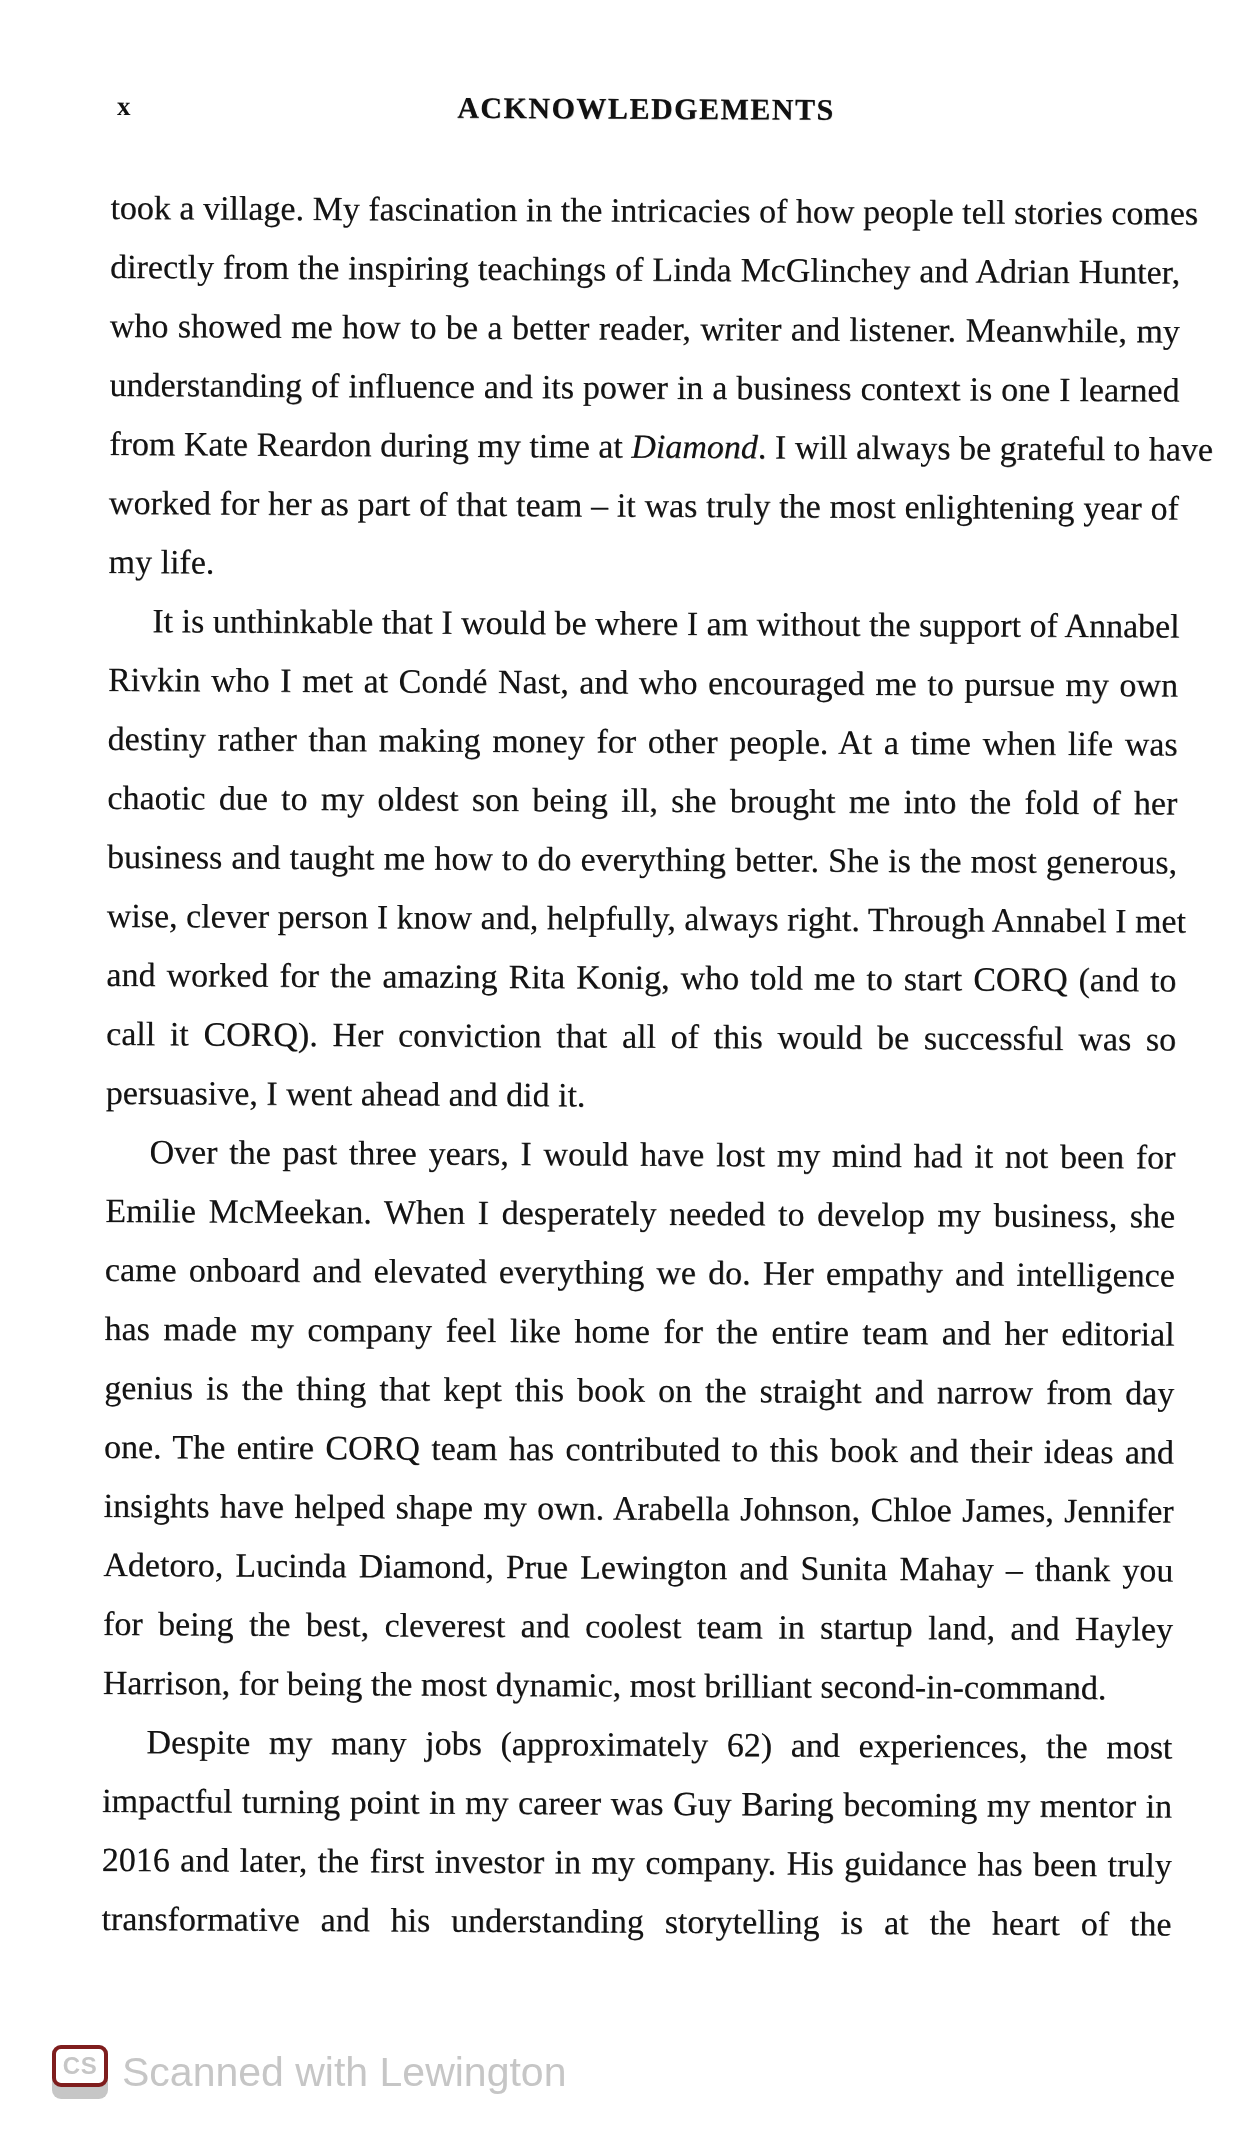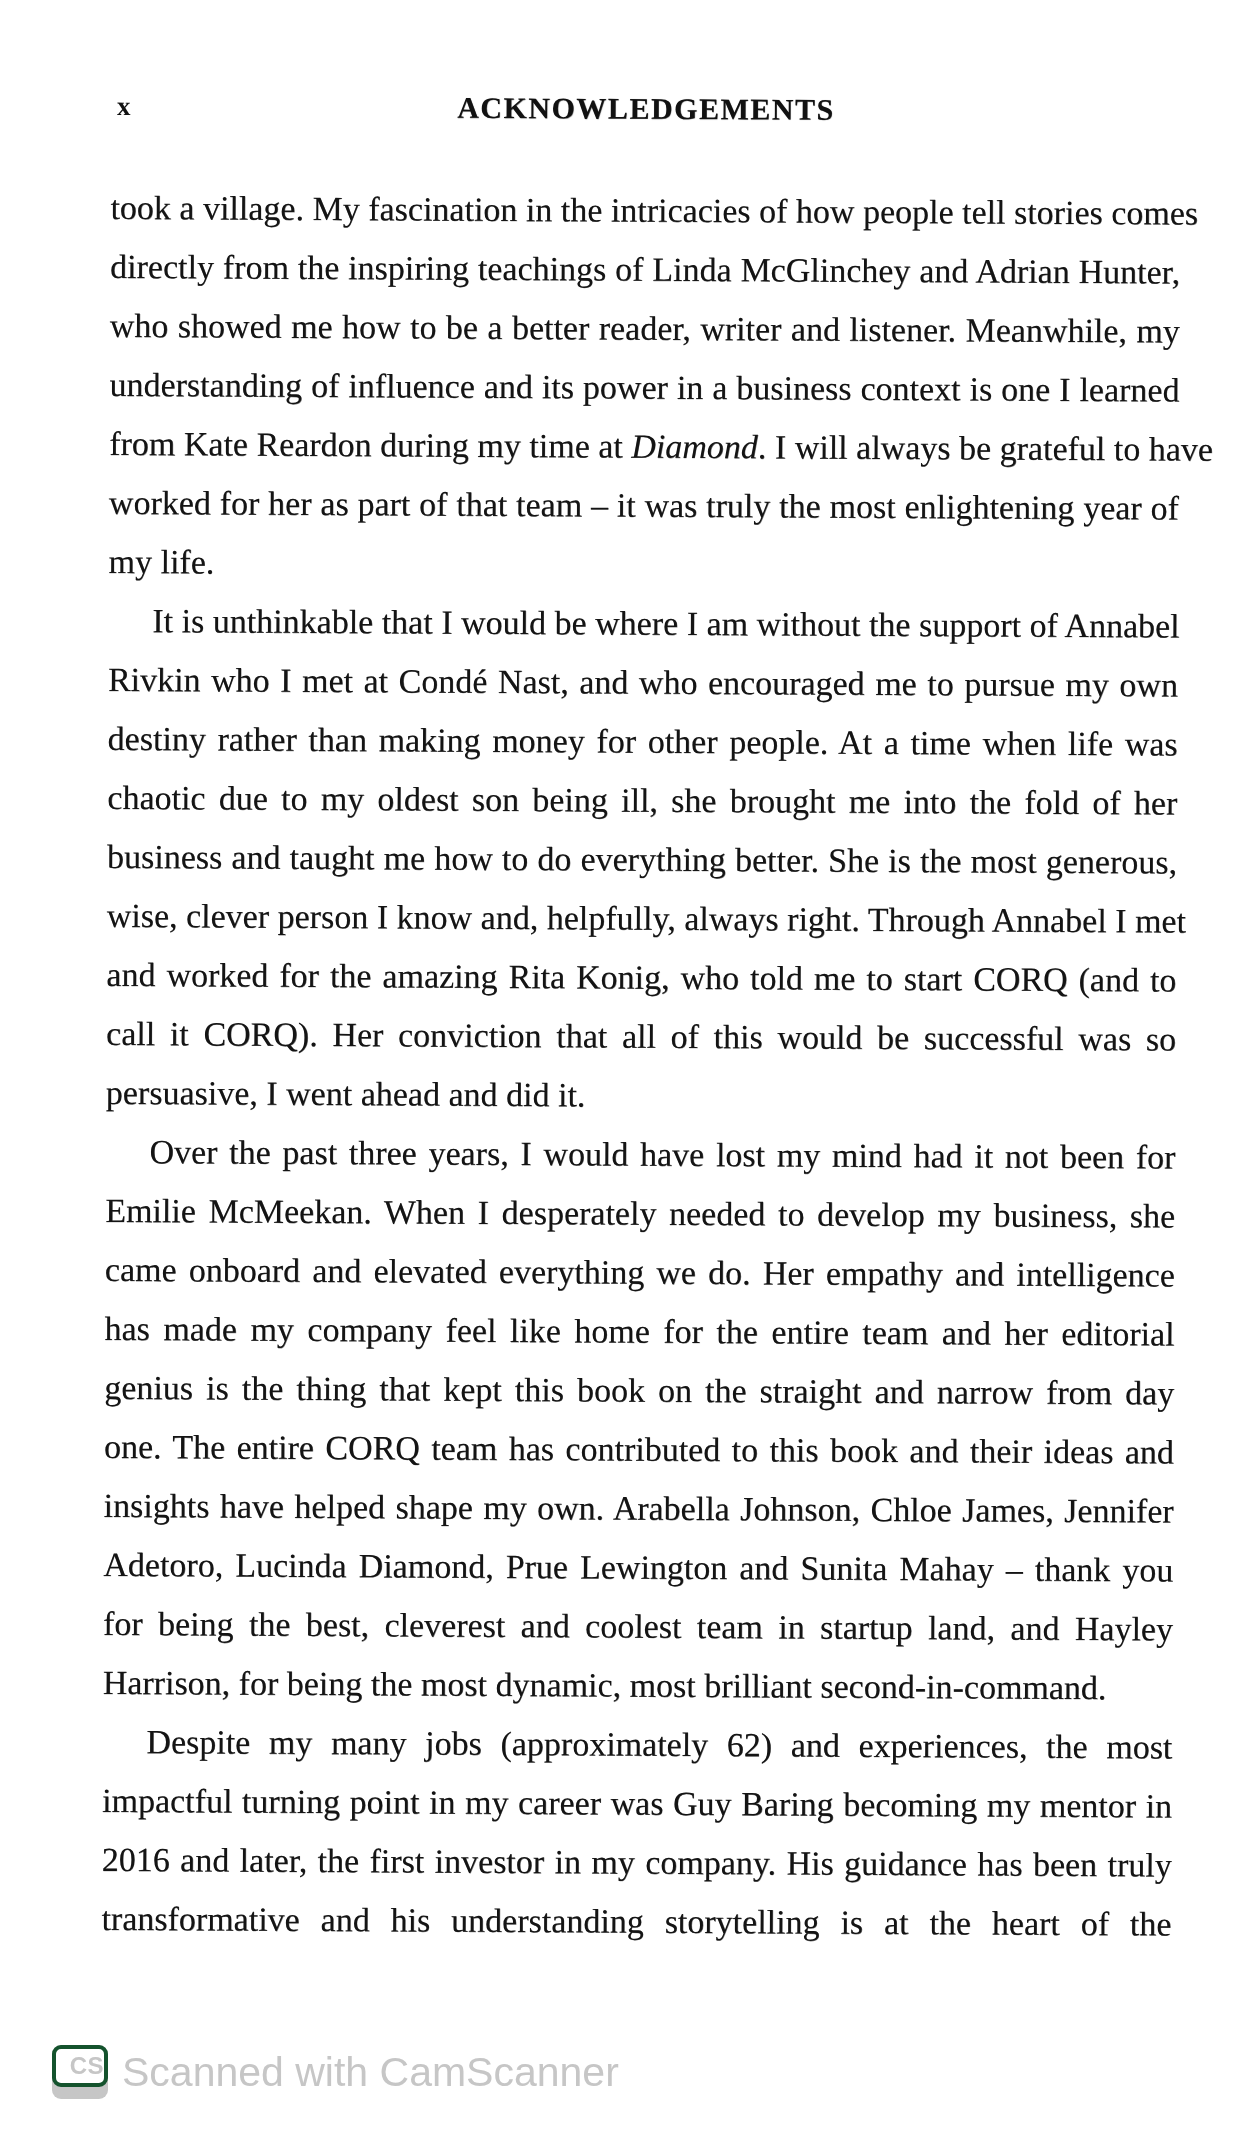--- a/index.html
+++ b/index.html
@@ -74,25 +74,25 @@
     background: #c6c6c6;
     flex: 0 0 auto;
   }
   .cs-logo-window {
     position: absolute;
     left: 0; top: 0;
     width: 56px;
     height: 42px;
     box-sizing: border-box;
     background: #ffffff;
-    border: 4px solid #14532d;
+    border: 4px solid #7f1d1d;
     border-radius: 9px;
     display: flex;
     align-items: center;
-    justify-content: flex-end;
+    justify-content: center;
   }
   .cs-logo-letters {
     font-family: "Liberation Sans", "DejaVu Sans", sans-serif;
     font-size: 24px;
     font-weight: bold;
     color: #c6c6c6;
     letter-spacing: 0.5px;
     line-height: 1;
   }
   .watermark-label {
@@ -147,15 +147,15 @@
         <div class="line">transformative and his understanding storytelling is at the heart of the</div>
       </div>
   </div>
 
   <div class="watermark">
     <div class="cs-logo">
       <div class="cs-logo-window">
         <span class="cs-logo-letters">CS</span>
       </div>
     </div>
-    <div class="watermark-label">Scanned with CamScanner</div>
+    <div class="watermark-label">Scanned with Lewington</div>
   </div>
 </div>
 
 </body></html>

